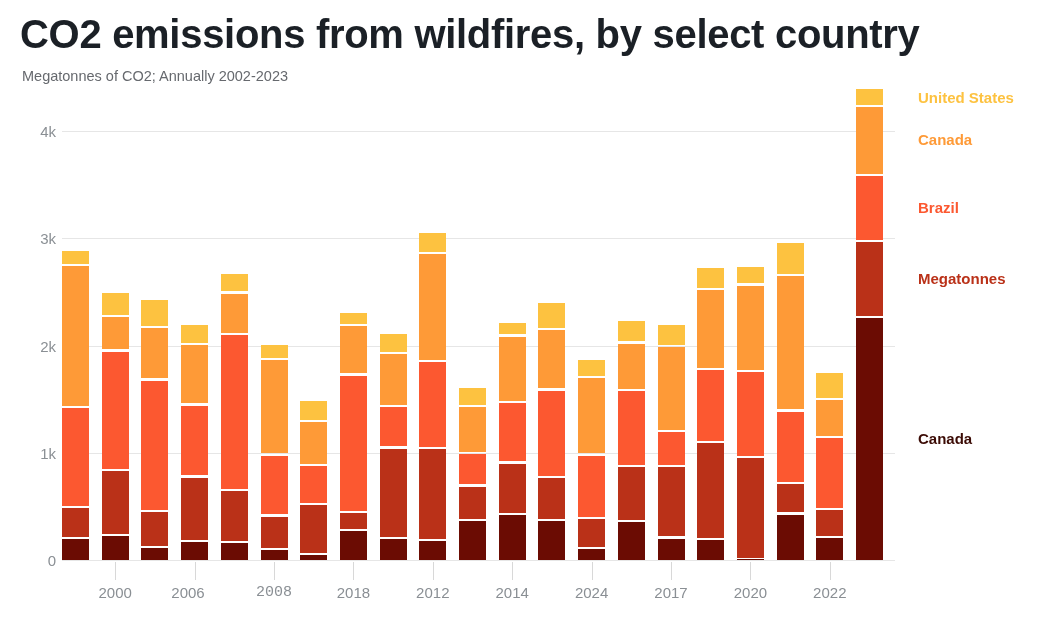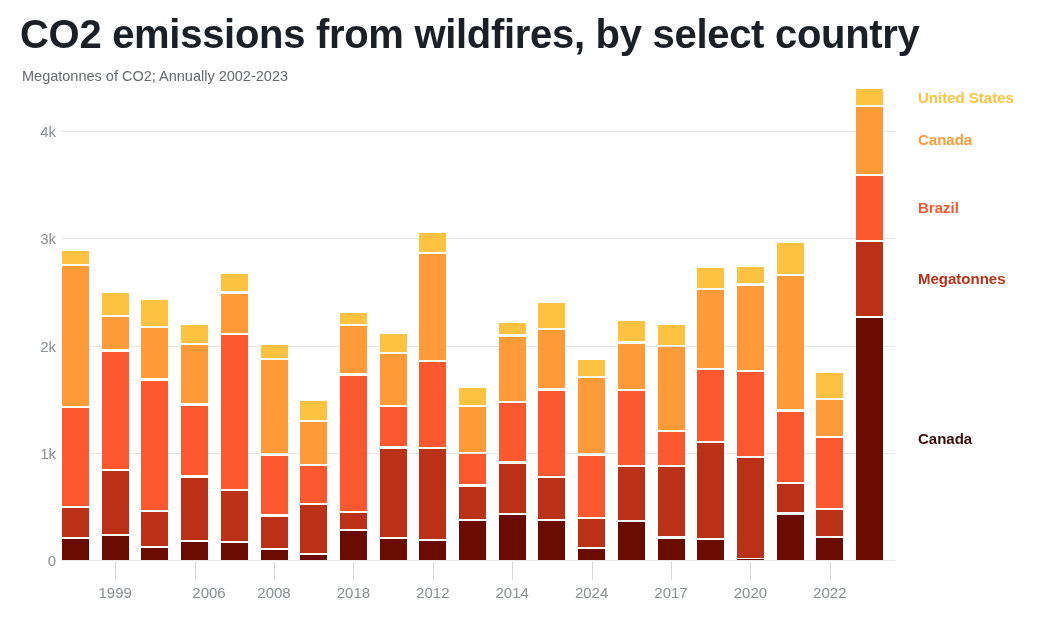--- a/index.html
+++ b/index.html
@@ -294,25 +294,25 @@
         <div class="seg" title="United States 2022: 225" style="bottom: 162.422px; height: 24.1221px; background: rgb(253, 194, 64);"></div>
       </div>
       <div class="bar-group" style="left: 856px; width: 27px; bottom: 58px; height: 461px;">
         <div class="seg" title="Canada 2023: 2275" style="bottom: 0px; height: 241.701px; background: rgb(107, 12, 3);"></div>
         <div class="seg" title="Australia 2023: 710" style="bottom: 243.901px; height: 73.9186px; background: rgb(186, 49, 24);"></div>
         <div class="seg" title="Brazil 2023: 620" style="bottom: 320.02px; height: 64.2698px; background: rgb(252, 88, 48);"></div>
         <div class="seg" title="Russia 2023: 640" style="bottom: 386.49px; height: 66.414px; background: rgb(254, 154, 55);"></div>
         <div class="seg" title="United States 2023: 145" style="bottom: 455.103px; height: 15.5453px; background: rgb(253, 194, 64);"></div>
       </div>
       <div class="xtick-line" style="left: 115.2px;"></div>
-      <div class="xtick-label" style="left: 115.2px;">1999</div>
+      <div class="xtick-label" style="left: 115.2px;">2000</div>
       <div class="xtick-line" style="left: 194.6px;"></div>
-      <div class="xtick-label" style="left: 209px;">2006</div>
+      <div class="xtick-label" style="left: 188px;">2006</div>
       <div class="xtick-line" style="left: 274px;"></div>
-      <div class="xtick-label" style="left: 274px;">2008</div>
+      <div class="xtick-label" style="left: 274px; font-family: Liberation Mono, monospace;">2008</div>
       <div class="xtick-line" style="left: 353.4px;"></div>
       <div class="xtick-label" style="left: 353.4px;">2018</div>
       <div class="xtick-line" style="left: 432.8px;"></div>
       <div class="xtick-label" style="left: 432.8px;">2012</div>
       <div class="xtick-line" style="left: 512.2px;"></div>
       <div class="xtick-label" style="left: 512.2px;">2014</div>
       <div class="xtick-line" style="left: 591.6px;"></div>
       <div class="xtick-label" style="left: 591.6px;">2024</div>
       <div class="xtick-line" style="left: 671px;"></div>
       <div class="xtick-label" style="left: 671px;">2017</div>

